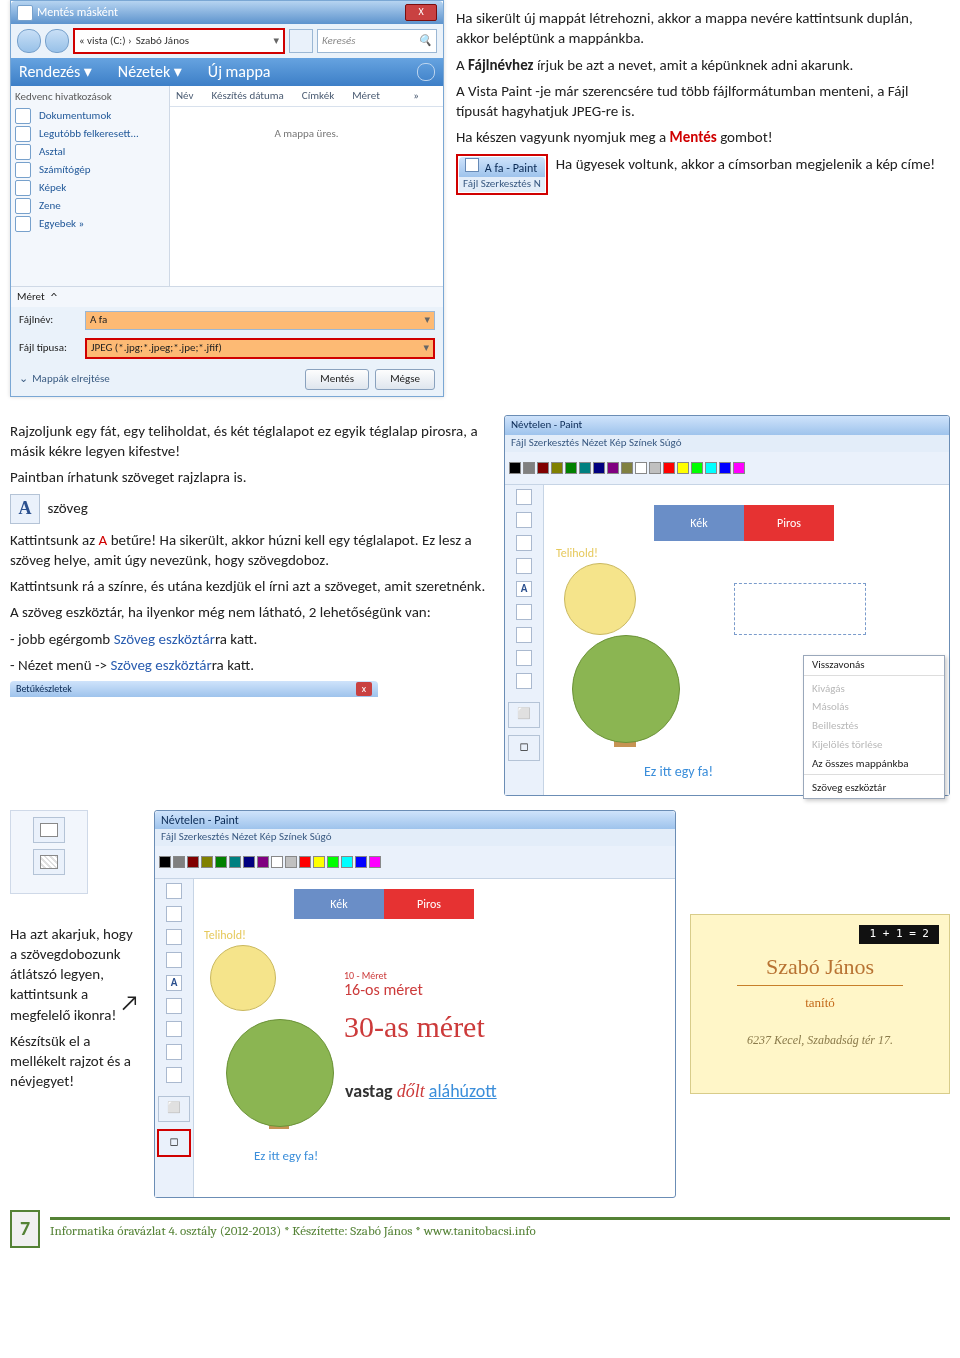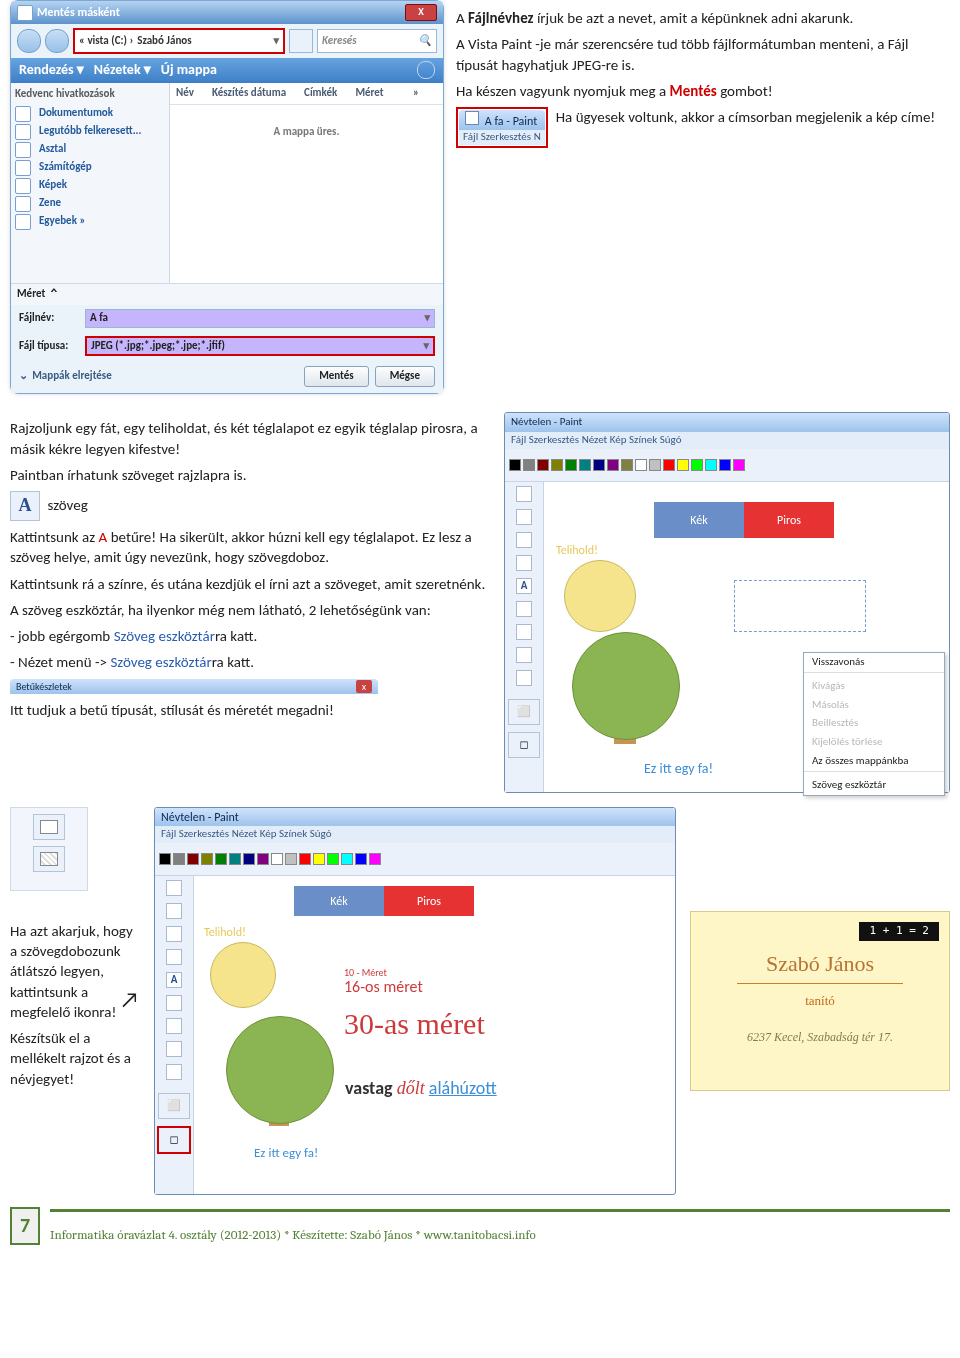--- a/index.html
+++ b/index.html
@@ -4,45 +4,45 @@
 <style>
   body{margin:0;background:#fff;font-family:Calibri,Arial,sans-serif;font-size:15px;color:#222;line-height:1.35;}
   .page{width:960px;margin:0 auto;background:#fff;position:relative;padding:0 10px 10px 10px;box-sizing:border-box;}
   .row1{display:flex;gap:12px;}
   .textcol{flex:1;padding:2px 6px 0 0;}
   .bold{font-weight:bold}
   .red{color:#d00000;font-weight:bold}
   .blue{color:#2a5db0}
   .paint-title-bar{background:linear-gradient(#cfe3fb,#9ec3ec);border-radius:4px 4px 0 0;padding:1px 6px;font-size:12px;color:#0a2a55}
   
-  .save-dlg{width:432px;border:1px solid #7aa7d4;border-radius:8px;background:linear-gradient(#fdfefe,#e0ecf9);font-size:12px;box-shadow:0 0 4px rgba(0,0,0,.15);font-weight:bold;}
+  .save-dlg{width:432px;border:1px solid #7aa7d4;border-radius:0;background:linear-gradient(#fdfefe,#e0ecf9);font-size:12px;box-shadow:0 0 4px rgba(0,0,0,.15);}
   .save-dlg .titlebar{background:linear-gradient(#b6d4f1,#5d93cd);color:#fff;padding:3px 6px;border-radius:4px 4px 0 0;display:flex;align-items:center;}
   .icon-sq{width:14px;height:14px;background:#fff;border:1px solid #77a1cc;display:inline-block;margin-right:4px;border-radius:2px;}
   .save-dlg .close{margin-left:auto;background:#c94141;color:#fff;width:30px;height:15px;text-align:center;border:1px solid #7a0e0e;border-radius:2px;font-size:10px;line-height:14px}
   .navrow{display:flex;align-items:center;gap:4px;padding:4px 6px;background:#eaf2fa}
   .navbtn{width:22px;height:22px;border-radius:11px;background:linear-gradient(#c8dff6,#98c1e8);border:1px solid #77a1cc;display:inline-block}
   .navfield{flex:1;border:2px solid #d00000;height:22px;background:#fff;display:flex;align-items:center;padding:0 4px;font-size:11px;color:#333}
   .navfield .arrow{color:#666;margin-left:auto}
   .refresh{width:22px;height:22px;border:1px solid #9bb7d4;background:#e9f1fa;display:inline-block}
   .searchbox{width:110px;height:22px;border:1px solid #9bb7d4;background:#fff;display:flex;align-items:center;padding:0 4px;font-size:11px;color:#888;font-style:italic}
-  .toolbar{background:linear-gradient(#66a3e0,#3d7fc7);color:#fff;display:flex;align-items:center;gap:10px;padding:3px 8px;font-size:14px}
+  .toolbar{background:linear-gradient(#66a3e0,#3d7fc7);color:#fff;display:flex;align-items:center;gap:26px;padding:3px 8px;font-size:16px}
   .toolbar span{display:flex;align-items:center;gap:3px}
   .body{display:flex;background:#fff;height:200px}
   .sidebar{width:150px;background:#f3f7fc;border-right:1px solid #cfd9e6;font-size:11px;padding:4px 4px}
   .sidebar .hdr{color:#5a5a5a;margin-bottom:3px}
   .sidebar .item{display:flex;align-items:center;gap:4px;color:#235a9a;padding:1px 0}
   .fileview{flex:1;background:#fff;font-size:11px}
   .fileview .cols{display:flex;border-bottom:1px solid #d8e1ed;padding:3px 6px;color:#4a5b72}
   .fileview .cols span{margin-right:18px}
   .fileview .empty{color:#777;text-align:center;margin-top:20px}
   .mappakrow{display:flex;align-items:center;gap:6px;background:#f3f7fc;padding:3px 6px;font-size:11px;border-top:1px solid #cfd9e6}
   .caret{display:inline-block;transform:scaleX(1.5)}
   .fieldrow{display:flex;align-items:center;gap:6px;padding:4px 8px;background:#eaf2fa;font-size:11px}
   .fieldrow label{width:60px;text-align:left}
-  .fieldrow .input{flex:1;background:#c4b5fd;border:1px solid #9bb7d4;padding:1px 4px}
+  .fieldrow .input{flex:1;background:#fdba74;border:1px solid #9bb7d4;padding:1px 4px}
   .fieldrow.filetype .input{border:2px solid #d00000}
   .btnrow{display:flex;justify-content:flex-end;gap:6px;padding:6px 8px;background:#eaf2fa}
   .btn{background:linear-gradient(#fdfdfd,#dfe6ee);border:1px solid #8aa2be;padding:2px 14px;border-radius:3px;font-size:11px}
   .hide-folders{background:#eaf2fa;padding:4px 8px;font-size:11px;color:#3b5c82;display:flex;align-items:center;gap:4px}
   
   .row2{display:flex;gap:14px;margin-top:18px}
   .txt2{width:480px}
   .a-btn{display:inline-block;width:28px;height:28px;border:1px solid #b4c3d6;background:#eaf1fb;text-align:center;line-height:26px;font-weight:bold;color:#2a4f8e;font-family:"Times New Roman",serif;font-size:18px;vertical-align:middle;margin-right:4px}
   .paint-win{flex:1;border:1px solid #6b8db5;border-radius:3px;background:#fff;font-size:11px}
   .paint-win .topbar{background:linear-gradient(#cfe3fb,#9ec3ec);padding:2px 6px;color:#0a2a55;border-radius:3px 3px 0 0}
@@ -68,21 +68,21 @@
   .row3{display:flex;gap:14px;margin-top:14px}
   .smalltools{width:64px;border:1px solid #cfd9e8;background:#f2f6fc;padding:6px;display:flex;flex-direction:column;align-items:center;gap:6px;height:70px}
   .paint-win2{flex:1;border:1px solid #6b8db5;border-radius:3px;background:#fff;font-size:11px}
   .canvas2{position:relative;height:310px;background:#fff}
   .sizelabel{position:absolute;left:150px;color:#cc3a3a}
   .card{width:260px;height:180px;background:#fff6c8;border:1px solid #d8cc8a;padding:10px;box-sizing:border-box;font-size:13px;color:#8a6a1a;font-family:"Comic Sans MS",cursive;text-align:center}
   .card .black{background:#111;color:#fff;padding:2px 10px;display:inline-block;margin-left:auto;font-family:monospace;font-size:11px;float:right}
   
   .footer{margin-top:12px;display:flex;align-items:center;gap:10px}
   .pagenum{width:26px;height:34px;background:#f0f0f0;border:2px solid #548235;color:#548235;font-size:20px;font-weight:bold;display:flex;align-items:center;justify-content:center}
-  .footer-bar{border-top:3px solid #548235;flex:1;padding-top:14px;color:#548235;font-size:13px;font-family:Cambria,serif}
+  .footer-bar{border-top:3px solid #548235;flex:1;padding-top:2px;color:#548235;font-size:13px;font-family:Cambria,serif}
   p{margin:6px 0}
   .lowtool{width:30px;height:24px;border:1px solid #b4c3d6;background:#eaf1fb;display:flex;align-items:center;justify-content:center}
 </style>
 </head>
 <body>
 
 <div class="page">
 
   <div class="row1">
 
@@ -173,20 +173,21 @@
           <span>Mappák elrejtése</span>
         </div>
         <div class="btnrow" style="flex:1">
           <div class="btn">Mentés</div>
           <div class="btn">Mégse</div>
         </div>
       </div>
     </div>
 
     <div class="textcol">
+      <p>Ha sikerült új mappát létrehozni, akkor a mappa nevére kattintsunk duplán, akkor beléptünk a mappánkba.</p>
       <p><span>A </span><span class="bold">Fájlnévhez</span><span> írjuk be azt a nevet, amit a képünknek adni akarunk.</span></p>
       <p>A Vista Paint -je már szerencsére tud több fájlformátumban menteni, a Fájl típusát hagyhatjuk JPEG-re is.</p>
       <p><span>Ha készen vagyunk nyomjuk meg a </span><span class="red">Mentés</span><span> gombot!</span></p>
       <div style="display:flex;gap:8px;align-items:flex-start">
         <div style="border:2px solid #d00000;padding:1px">
           <div class="paint-title-bar">
             <span style="width:12px;height:12px;background:#fff;border:1px solid #6689b5;display:inline-block;margin-right:3px"></span>
             <span>A fa - Paint</span>
           </div>
           <div style="background:#e3edf9;padding:0 4px;font-size:11px;color:#3a5a82">Fájl   Szerkesztés   N</div>
@@ -209,21 +210,20 @@
       <p>A szöveg eszköztár, ha ilyenkor még nem látható, 2 lehetőségünk van:</p>
       <p><span>- jobb egérgomb </span><span class="blue">Szöveg eszköztár</span><span>ra katt.</span></p>
       <p><span>- Nézet menü -&gt; </span><span class="blue">Szöveg eszköztár</span><span>ra katt.</span></p>
 
       <div style="position:relative;margin-top:4px">
         <div class="paint-title-bar" style="width:356px;font-size:10px;display:flex;justify-content:space-between">
             <span>Betűkészletek</span>
             <span style="background:#c94141;color:#fff;width:16px;text-align:center;border-radius:2px">x</span>
           </div>
       </div>
-      <p>Itt tudjuk a betű típusát, stílusát és méretét megadni!</p>
     </div>
 
     <div class="paint-win">
       <div class="topbar">Névtelen - Paint</div>
       <div class="menubar">Fájl  Szerkesztés  Nézet  Kép  Színek  Súgó</div>
       <div class="colorbox">
         <span class="cb" style="background:#000"></span>
           <span class="cb" style="background:#808080"></span>
           <span class="cb" style="background:#800000"></span>
           <span class="cb" style="background:#808000"></span>

